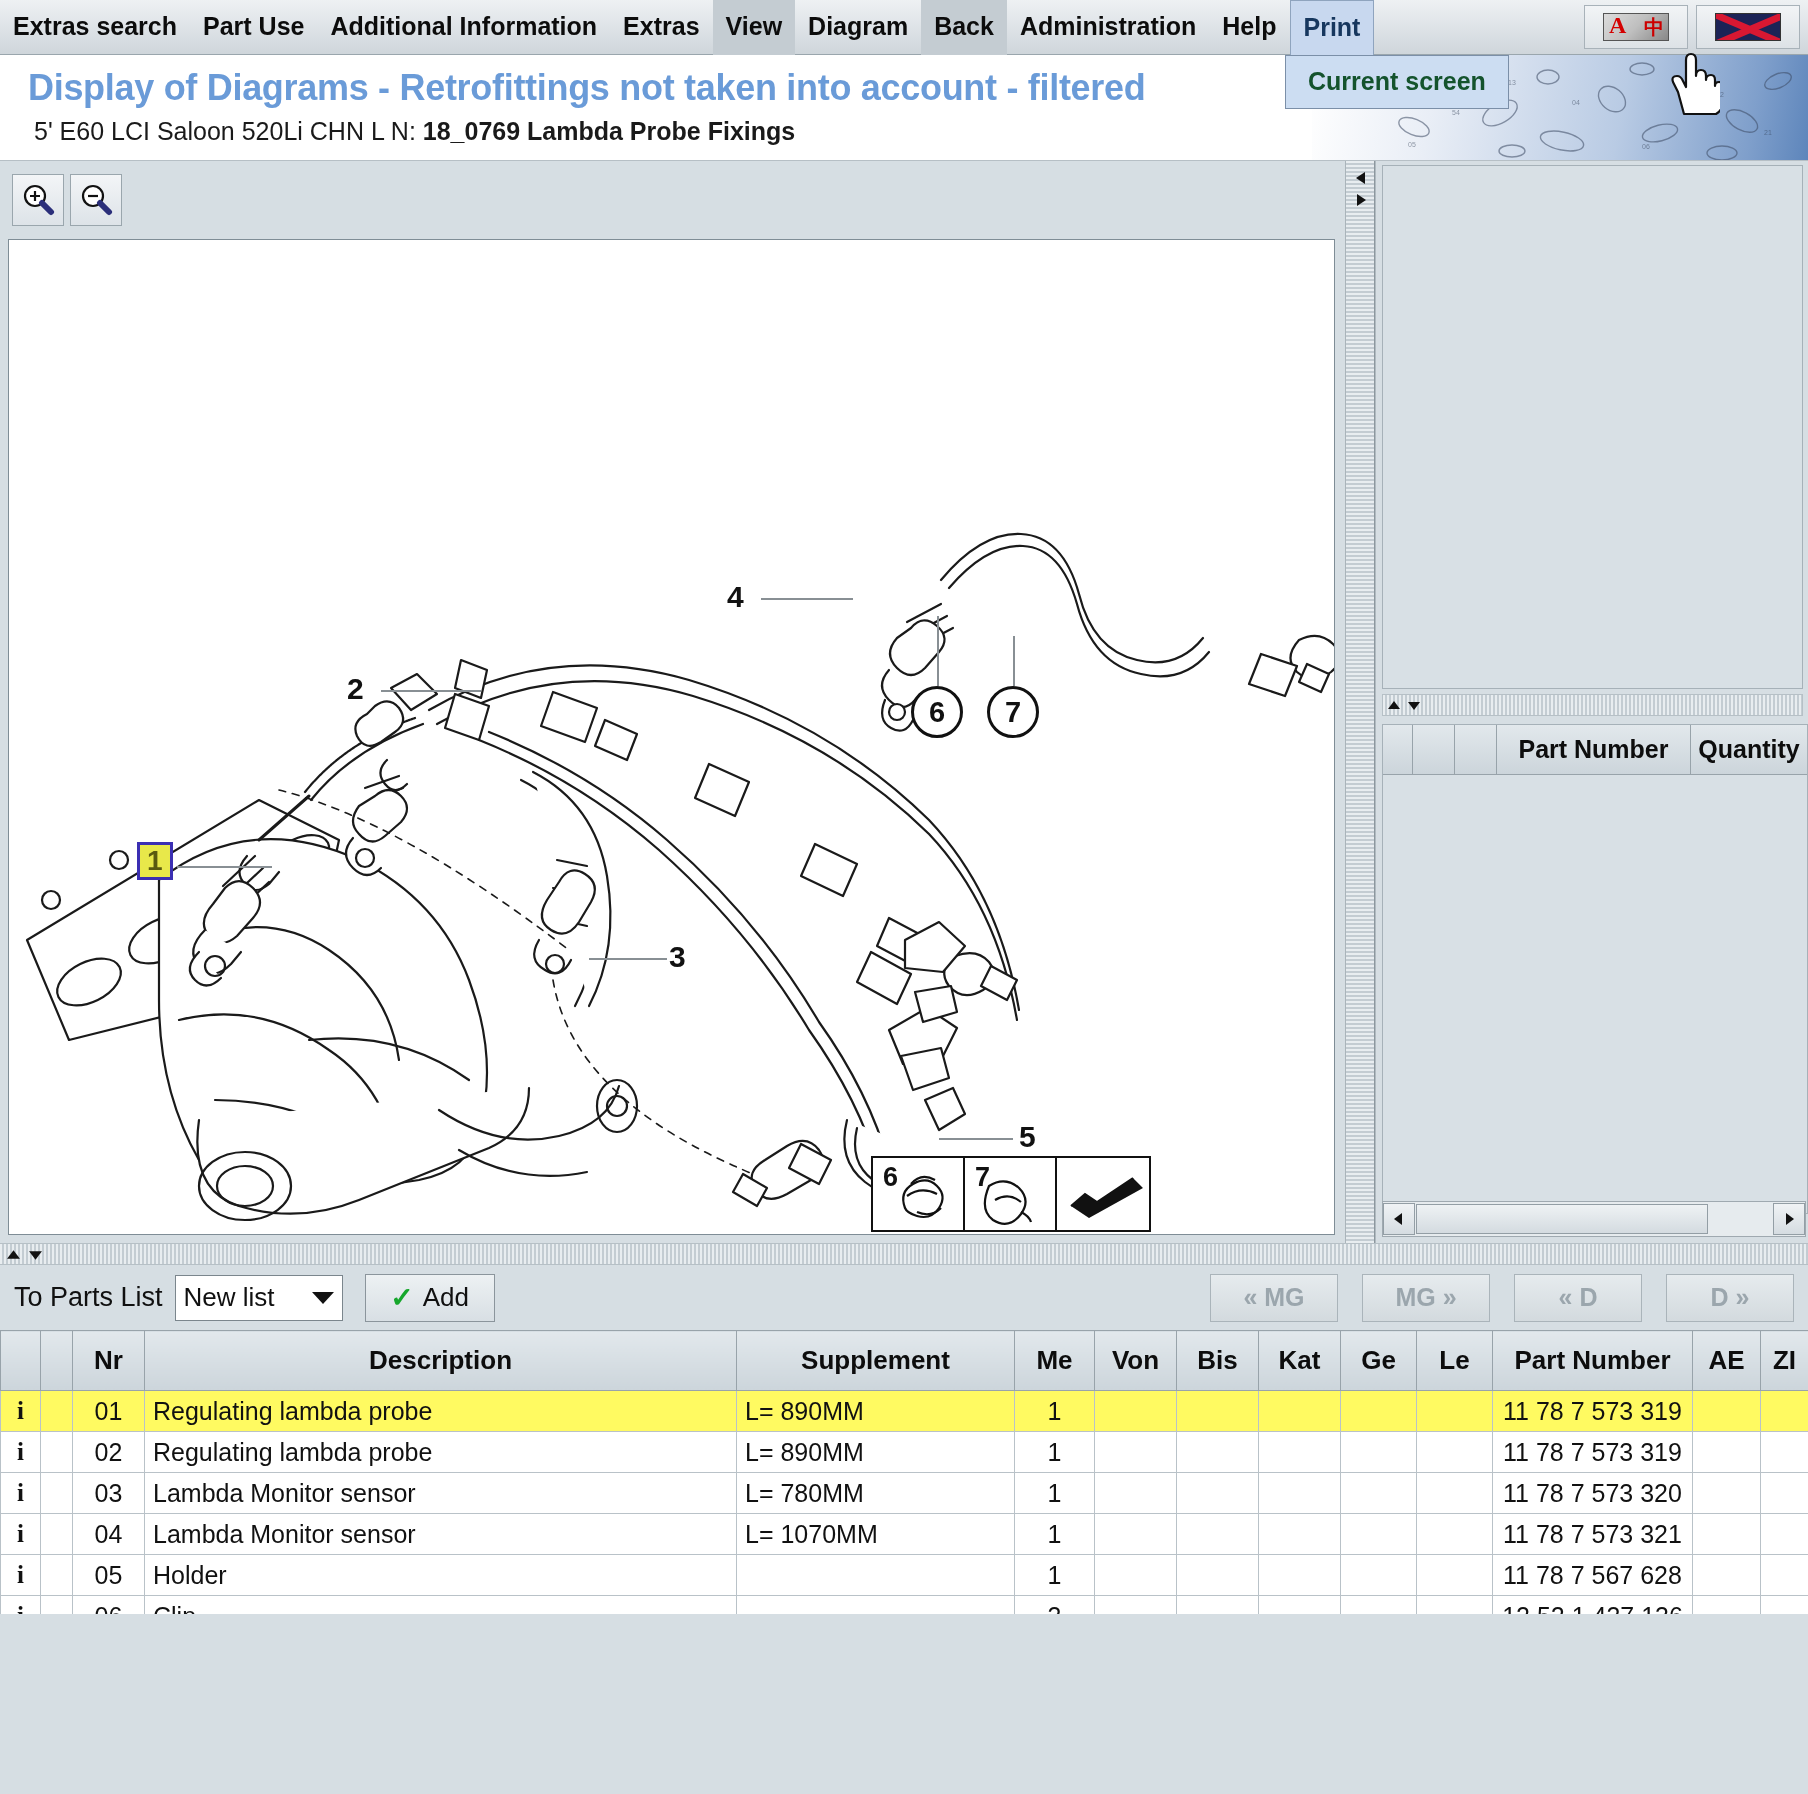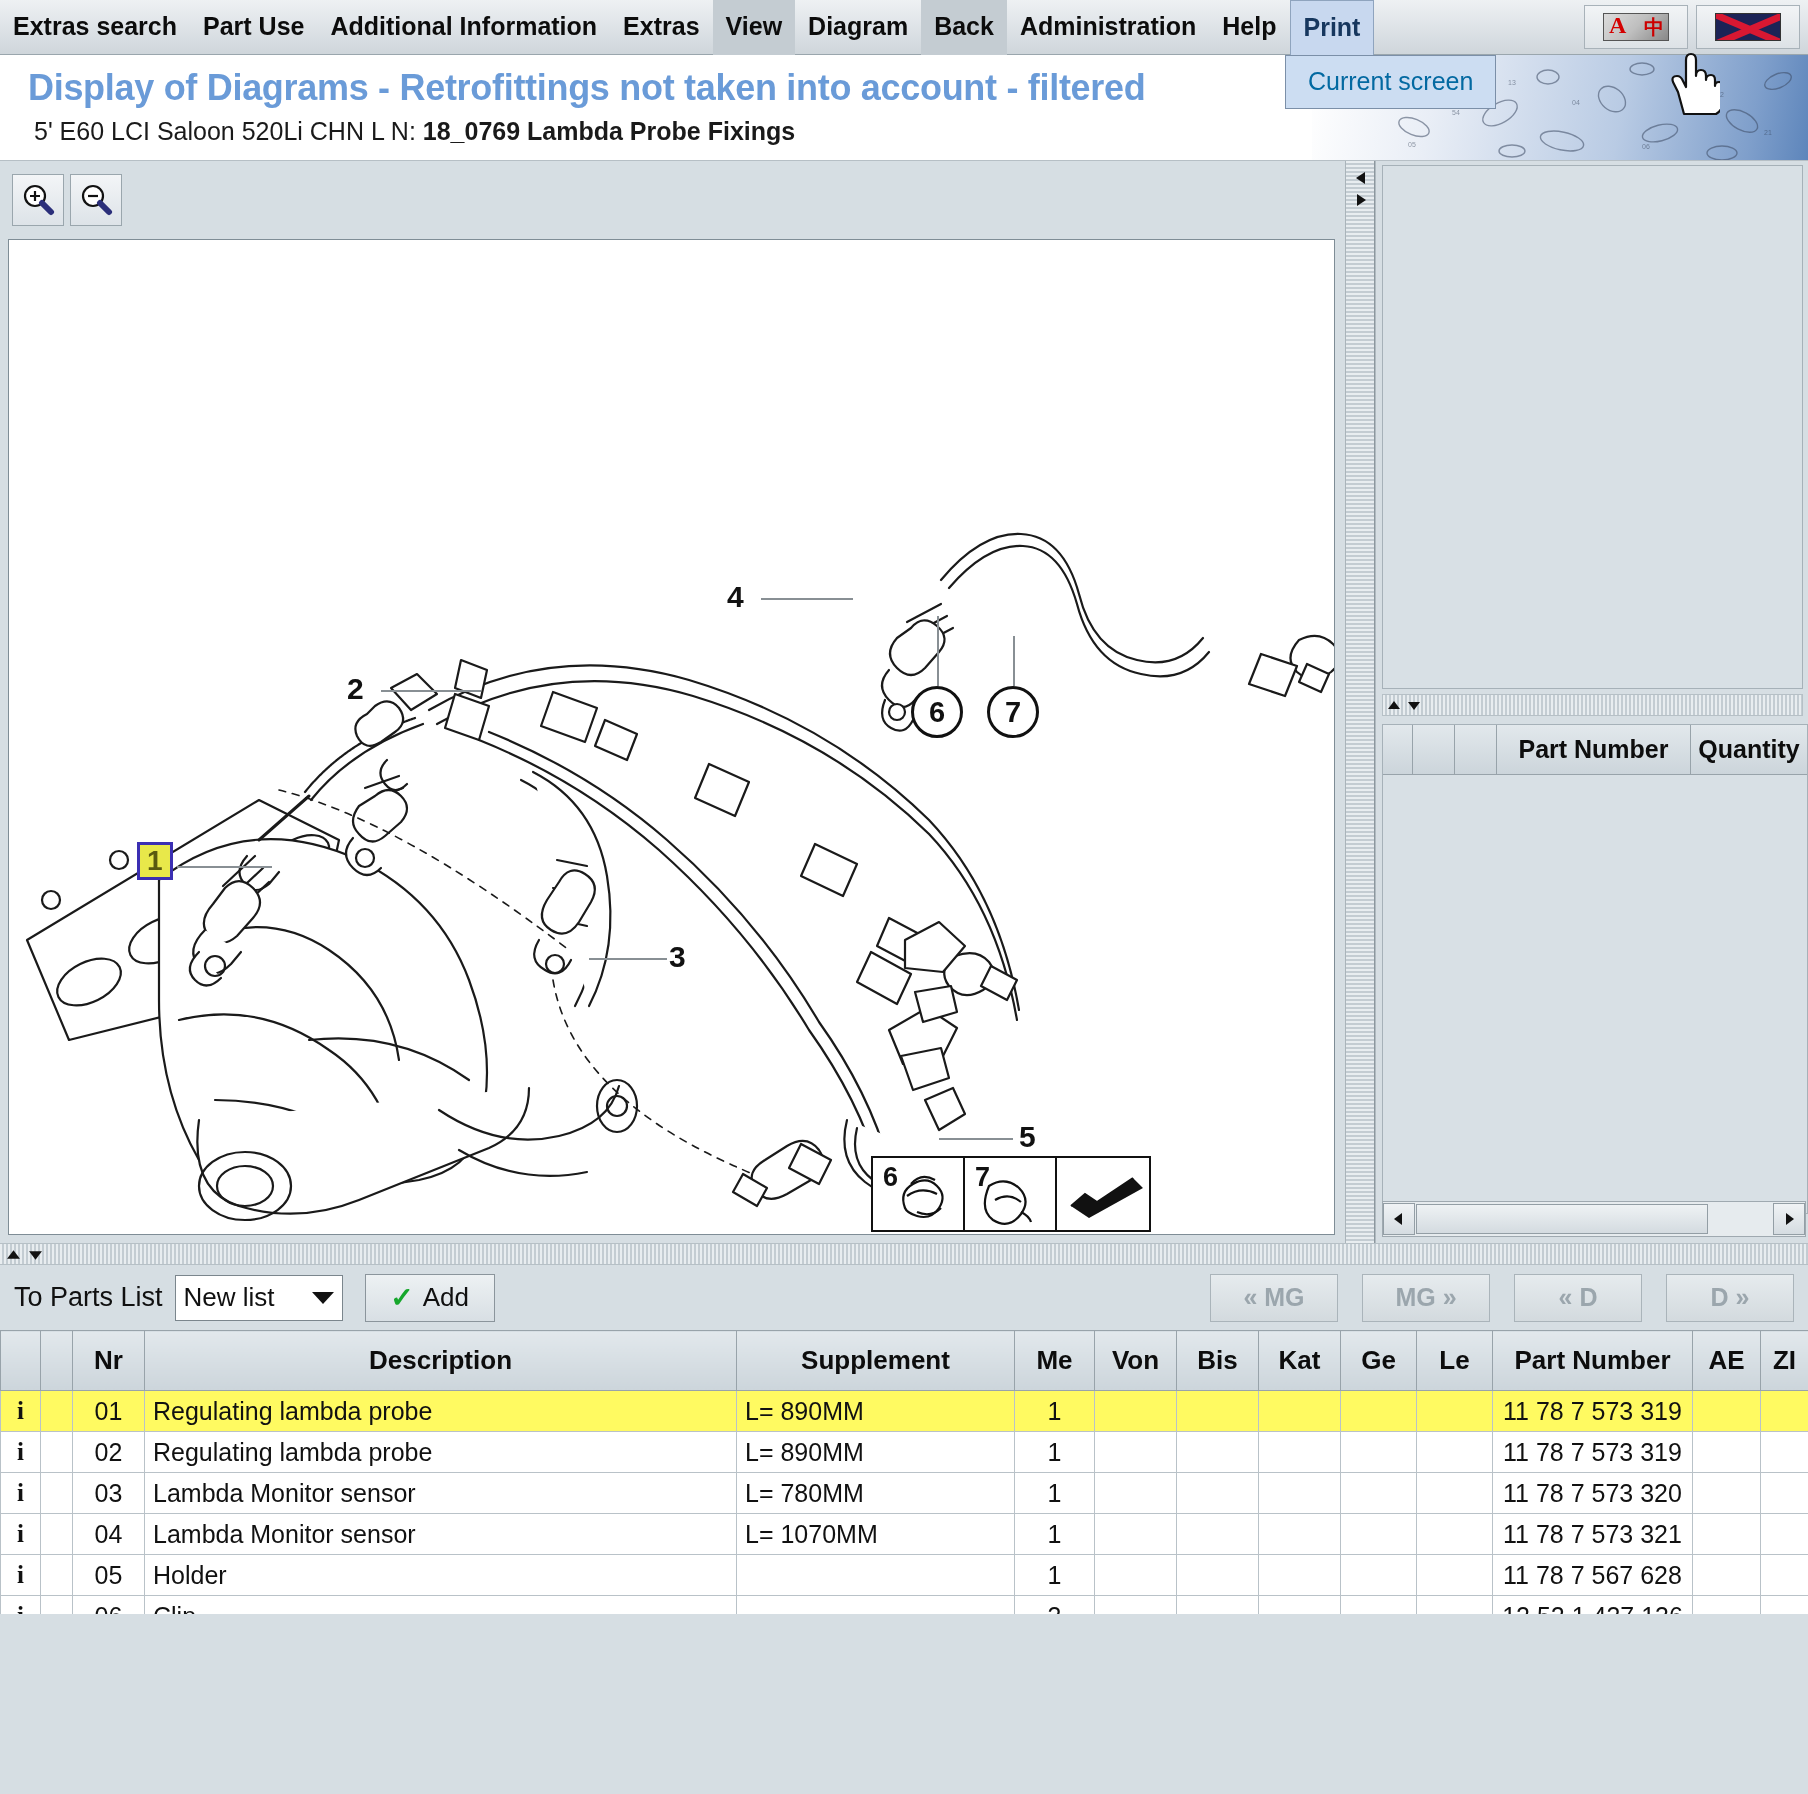--- a/index.html
+++ b/index.html
@@ -68,21 +68,21 @@
     transform: rotate(-23deg); box-shadow: 0 10px 0 -4px #f2f2f2;
   }
 
   
   .print-dropdown {
     position: absolute; left: 1285px; top: 55px; z-index: 40;
     background: #ccddf2; border: 1px solid #7b8fa8;
     padding: 11px 22px 12px 22px;
   }
   .print-dropdown .pd-item {
-    font-size: 25px; font-weight: normal; color: #0369a1; white-space: nowrap;
+    font-size: 25px; font-weight: bold; color: #14532d; white-space: nowrap;
   }
 
   
   .header {
     position: absolute; left: 0; top: 55px; width: 1808px; height: 106px;
     background: #ffffff; border-bottom: 1px solid #b6bfc5;
     overflow: hidden;
   }
   .header-title {
     position: absolute; left: 28px; top: 12px;

